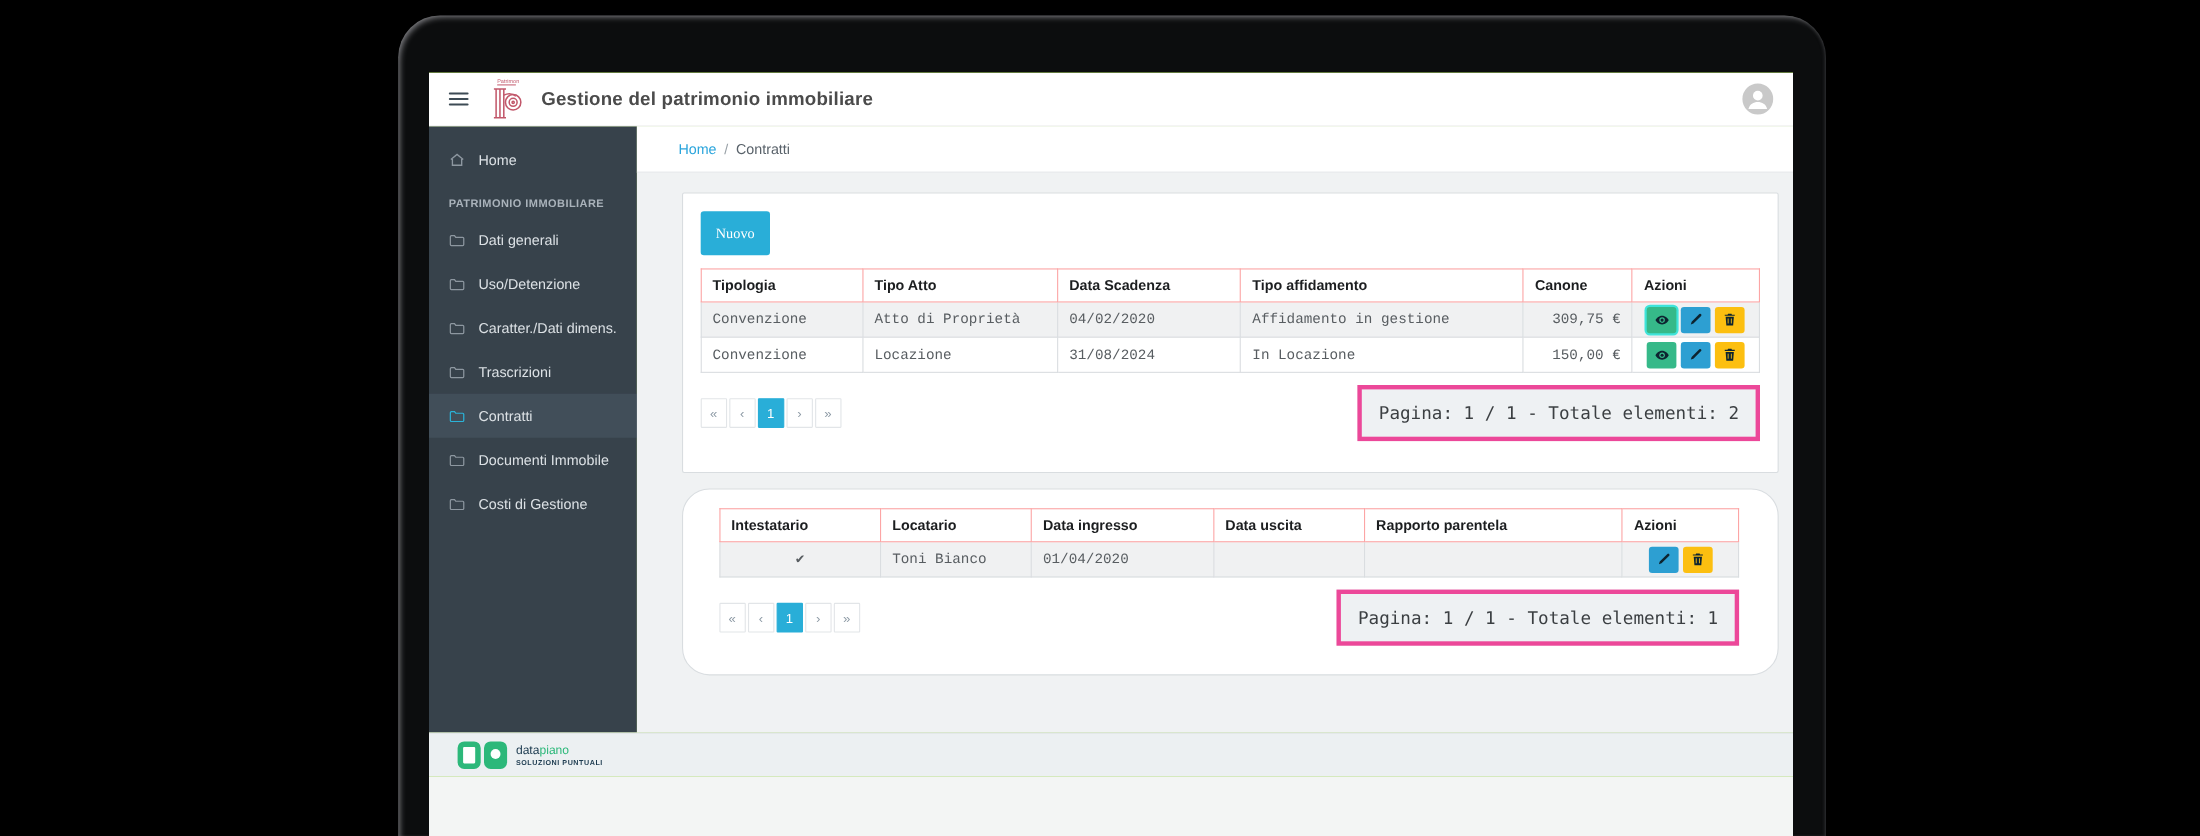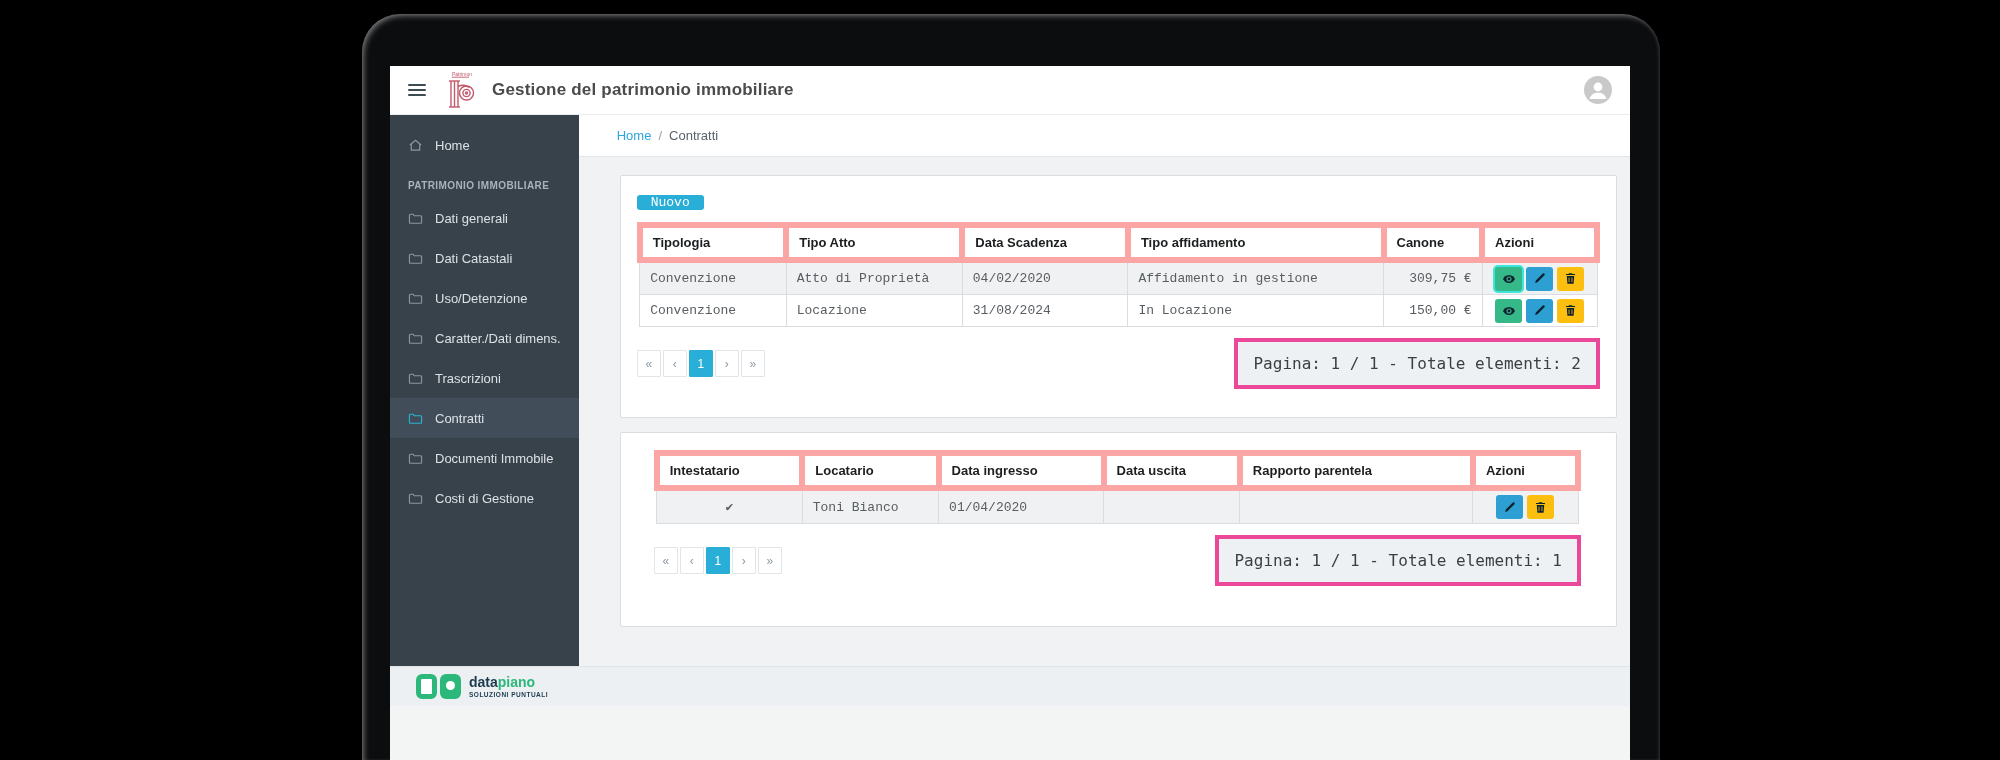--- a/index.html
+++ b/index.html
@@ -39,28 +39,28 @@
   .bc-home{color:var(--link,#2ba5dc);cursor:pointer;}
   .bc-sep{color:#98a0a6;}
   .bc-current{color:#59626a;}
   .content{flex:1;padding:18px 13px 0 41px;overflow:hidden;}
 
   
   .card{background:#fff;border:1px solid #d9dde0;border-radius:2px;}
   .card-head{background:#edf0f2;border-bottom:1px solid #d9dde0;height:37px;
              display:flex;align-items:center;gap:9px;padding:0 16px;font-size:13px;color:#3c3c3c;}
   .card-body{padding:16px 16px 28px;}
-  .card.tenants{margin-top:14px;padding:17px 35px 40px 33px;}
+  .card.tenants{margin-top:14px;padding:17px 35px 26px 33px;border-radius:25px;}
 
   .btn-nuovo{background:var(--accent,#29aed8);color:#fff;border:none;border-radius:3px;
-             height:15px;padding:0 14px;font-size:13px;font-family:Liberation Mono, monospace;cursor:pointer;
+             height:40px;padding:0 14px;font-size:13px;font-family:Liberation Serif, serif;cursor:pointer;
              margin-bottom:12px;}
 
   table.data-table{width:100%;border-collapse:collapse;font-size:13px;}
-  .data-table th{border:6px solid #fca5a5;padding:7px 10px;text-align:left;
+  .data-table th{border:1px solid #fca5a5;padding:7px 10px;text-align:left;
                  color:#1c1e20;font-weight:bold;background:#fff;white-space:nowrap;}
   .data-table td{border:1px solid #dadde0;padding:8px 10px;color:#585d61;white-space:nowrap;font-family:Liberation Mono, monospace;}
   .data-table tr.striped td{background:#f0f1f2;}
   .th-center{text-align:left;}
   .td-right{text-align:right;}
   .td-actions{padding:3px 6px !important;text-align:center;}
   .td-check{text-align:center;color:var(--check-green,#2eb150);font-weight:bold;font-size:13px;}
 
   .action-btn{display:inline-flex;align-items:center;justify-content:center;width:27px;height:24px;
               border:none;border-radius:3px;margin:0 2px;padding:0;cursor:pointer;vertical-align:middle;}
@@ -79,21 +79,21 @@
 
   
   .app-footer{flex:0 0 39px;background:#ecf0f2;border-top:1px solid #e0e4e6;
               display:flex;align-items:center;padding:0 26px;}
   .brand{display:flex;align-items:center;gap:8px;}
   .sq1{width:21px;height:25px;border-radius:6px;border:5px solid var(--brand-green,#2cb87a);
        background:#fff;box-sizing:border-box;}
   .sq2{width:21px;height:25px;border-radius:6px;background:var(--brand-green,#2cb87a);position:relative;}
   .sq2::after{content:"";position:absolute;left:6px;top:7px;width:9px;height:9px;
               background:#fff;border-radius:50%;}
-  .brand-line1{font-size:14px;font-weight:bold;color:var(--brand-navy,#1c3a4f);line-height:1;}
+  .brand-line1{font-size:11px;font-weight:normal;color:var(--brand-navy,#1c3a4f);line-height:1;}
   .brand-line1 .green{color:var(--brand-green,#2cb87a);}
   .brand-tag{font-size:6.5px;font-weight:bold;color:var(--brand-navy,#1c3a4f);
              letter-spacing:.5px;margin-top:2px;}
   .below-footer{flex:1;background:#f3f5f4;}
 </style>
 </head>
 <body>
 
 <div class="tablet">
   <div class="screen">
@@ -143,28 +143,20 @@
         </div>
         <div class="side-section">PATRIMONIO IMMOBILIARE</div>
 
         <div class="side-item">
           <span class="icon">
               <svg width="15" height="15" viewBox="0 0 16 16">
                 <path d="M1.5 4.5c0-.6.4-1 1-1h3l1.2 1.5h6.8c.6 0 1 .4 1 1v6c0 .6-.4 1-1 1h-11c-.6 0-1-.4-1-1z" fill="none" stroke="currentColor" stroke-width="1.2"></path>
               </svg>
             </span>
           <span>Dati generali</span>
-        </div>
-        <div class="side-item">
-          <span class="icon">
-              <svg width="15" height="15" viewBox="0 0 16 16">
-                <path d="M1.5 4.5c0-.6.4-1 1-1h3l1.2 1.5h6.8c.6 0 1 .4 1 1v6c0 .6-.4 1-1 1h-11c-.6 0-1-.4-1-1z" fill="none" stroke="currentColor" stroke-width="1.2"></path>
-              </svg>
-            </span>
-          <span>Dati Catastali</span>
         </div>
         <div class="side-item">
           <span class="icon">
               <svg width="15" height="15" viewBox="0 0 16 16">
                 <path d="M1.5 4.5c0-.6.4-1 1-1h3l1.2 1.5h6.8c.6 0 1 .4 1 1v6c0 .6-.4 1-1 1h-11c-.6 0-1-.4-1-1z" fill="none" stroke="currentColor" stroke-width="1.2"></path>
               </svg>
             </span>
           <span>Uso/Detenzione</span>
         </div>
         <div class="side-item">

